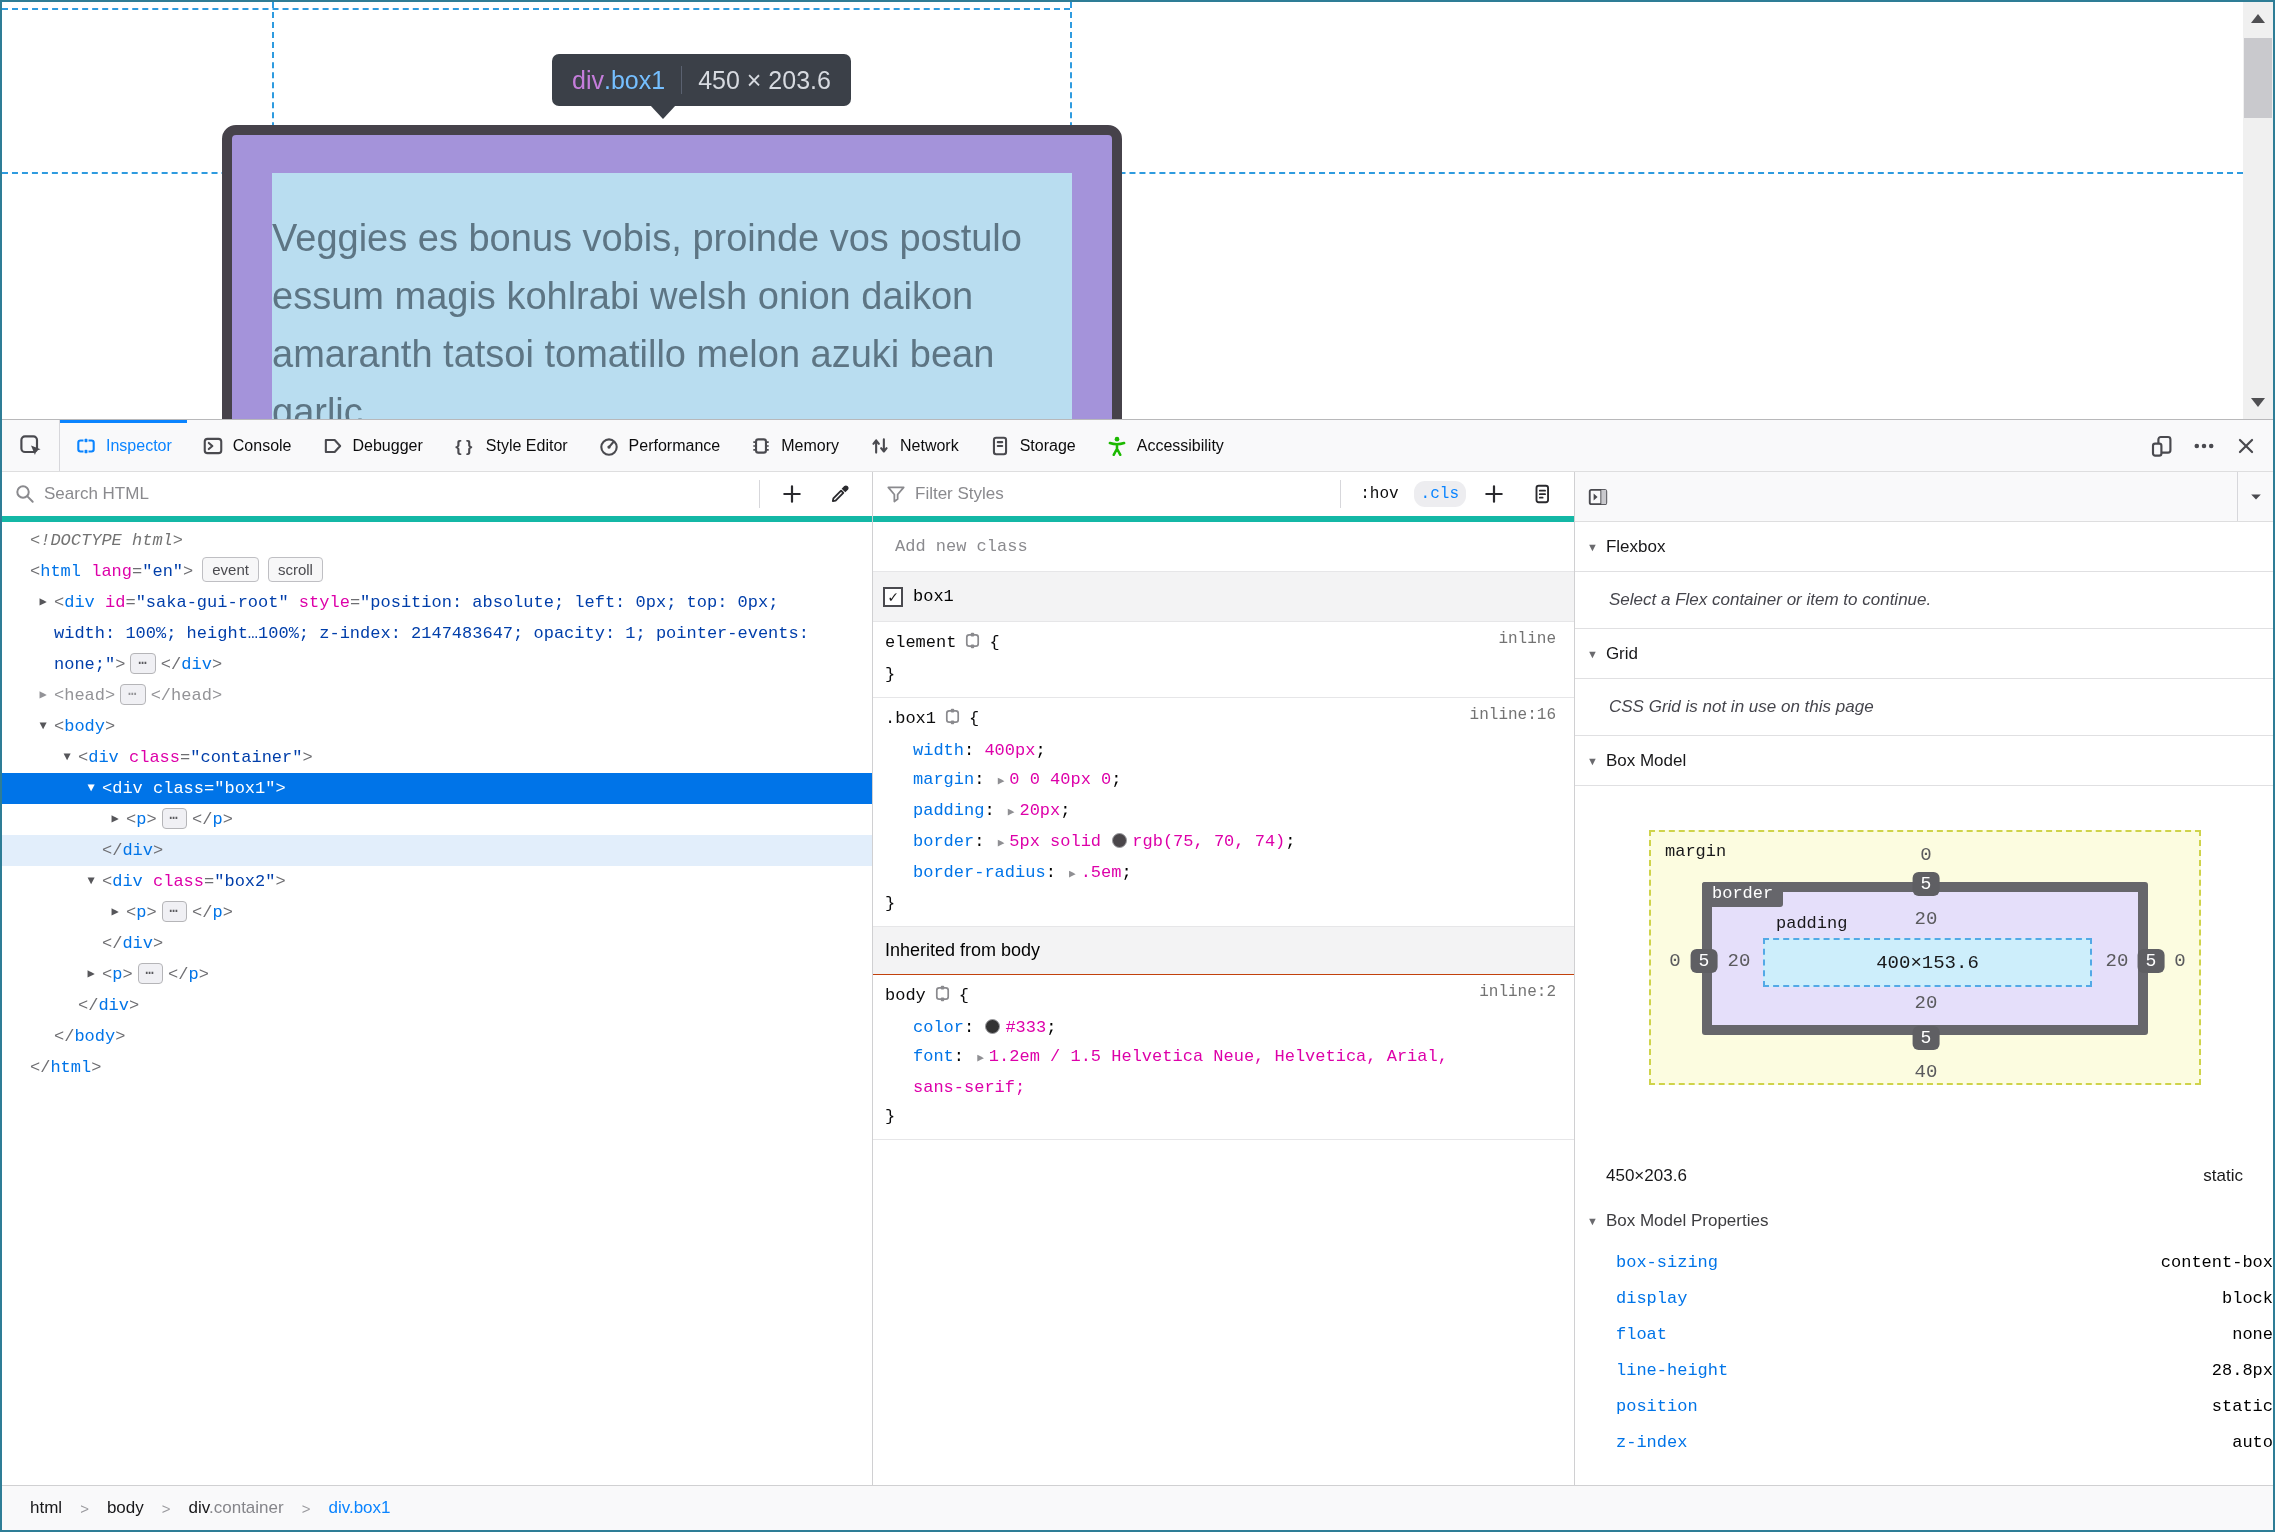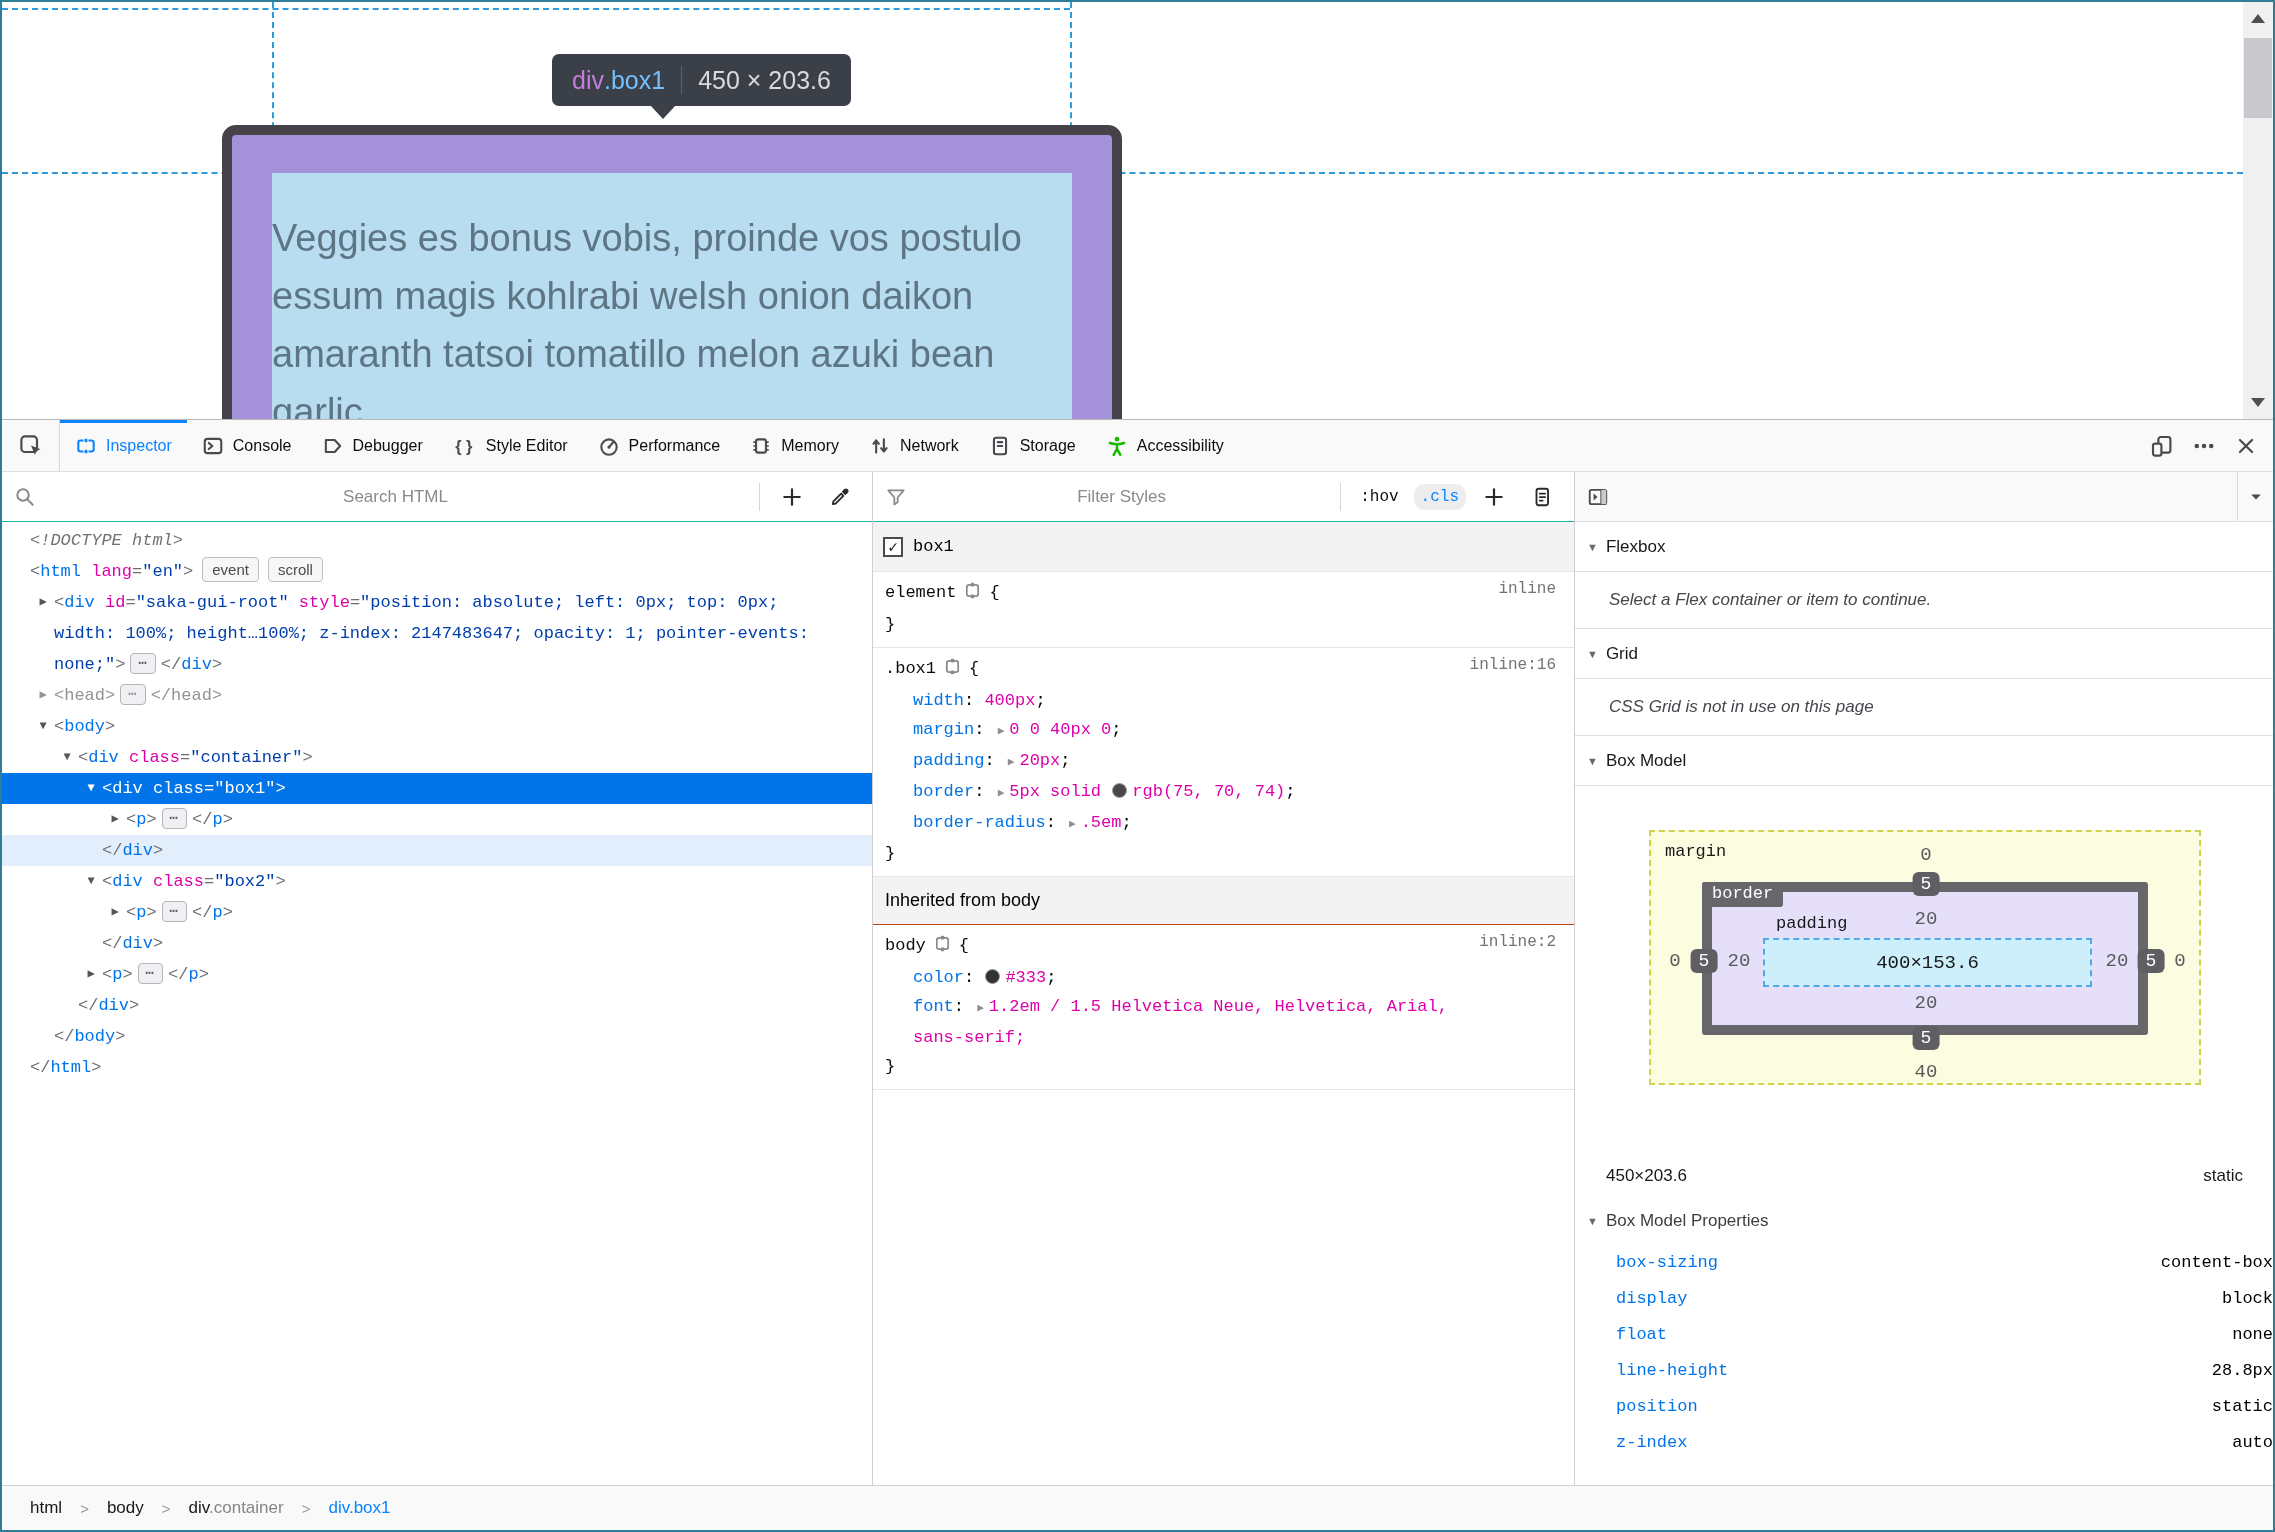--- a/index.html
+++ b/index.html
@@ -33,21 +33,21 @@
   #node-picker { width:58px; display:flex; align-items:center; justify-content:center; border-right:1px solid #d7d7db; cursor:pointer; }
   .tab { display:flex; align-items:center; gap:9px; padding:0 15px; font-size:16px; color:#0c0c0d; position:relative; cursor:pointer; }
   .tab .ticon { display:flex; }
   .tab.active { color:#0a84ff; }
   .tab.active::before { content:""; position:absolute; left:0; top:0; right:0; height:3px; background:#0a84ff; }
   #tabbar-right { margin-left:auto; display:flex; align-items:center; padding-right:6px; }
   .tb-btn { width:42px; height:100%; display:flex; align-items:center; justify-content:center; cursor:pointer; }
 
   
   #main { position:absolute; left:0; top:470px; width:2271px; height:1015px; display:flex; }
-  .pane-toolbar { height:50px; border-bottom:1px solid #14b8a6; display:flex; align-items:center; background:#fff;text-align:center; }
+  .pane-toolbar { height:50px; border-bottom:6px solid #14b8a6; display:flex; align-items:center; background:#fff; }
   #pane-markup { width:871px; border-right:1px solid #d0d0d2; display:flex; flex-direction:column; }
   #pane-rules  { width:702px; border-right:1px solid #d0d0d2; display:flex; flex-direction:column; }
   #pane-layout { flex:1; display:flex; flex-direction:column; }
 
   
   #search-row { padding:0 12px; gap:8px; }
   #search-row .ph { color:#8a8a8e; font-size:17px; flex:1; }
   .vsep { width:1px; height:28px; background:#d7d7db; margin:0 4px; }
   .icon-btn { width:40px; height:40px; display:flex; align-items:center; justify-content:center; cursor:pointer; }
 
@@ -322,20 +322,21 @@
             </svg>
         </div>
         <div class="icon-btn">
           <svg width="22" height="22" viewBox="0 0 20 20">
               <rect x="5" y="2.5" width="10.5" height="15" rx="2" fill="none" stroke="#2a2a2e" stroke-width="1.7"></rect>
               <path d="M8,7 h4.8 M8,10.2 h4.8 M8,13.4 h2.6" stroke="#2a2a2e" stroke-width="1.6" stroke-linecap="round"></path>
             </svg>
         </div>
       </div>
       <div id="rules-scroll" class="mono">
+        <div class="rule-inputrow">Add new class</div>
         <div class="classrow">
           <div class="cb">✓</div>
           <span>box1</span>
         </div>
         <div class="rule">
           <div class="rline"><span>element</span><span class="tgt-icon"><svg width="19" height="19" viewBox="0 0 20 20">
                   <rect x="4" y="4" width="12" height="12" rx="2.5" fill="none" stroke="#8a8a8e" stroke-width="1.8"></rect>
                   <rect x="8.2" y="1.8" width="3.6" height="4" rx="1" fill="#8a8a8e"></rect>
                   <rect x="8.2" y="14.2" width="3.6" height="4" rx="1" fill="#8a8a8e"></rect>
                 </svg></span><span>{</span></div>

